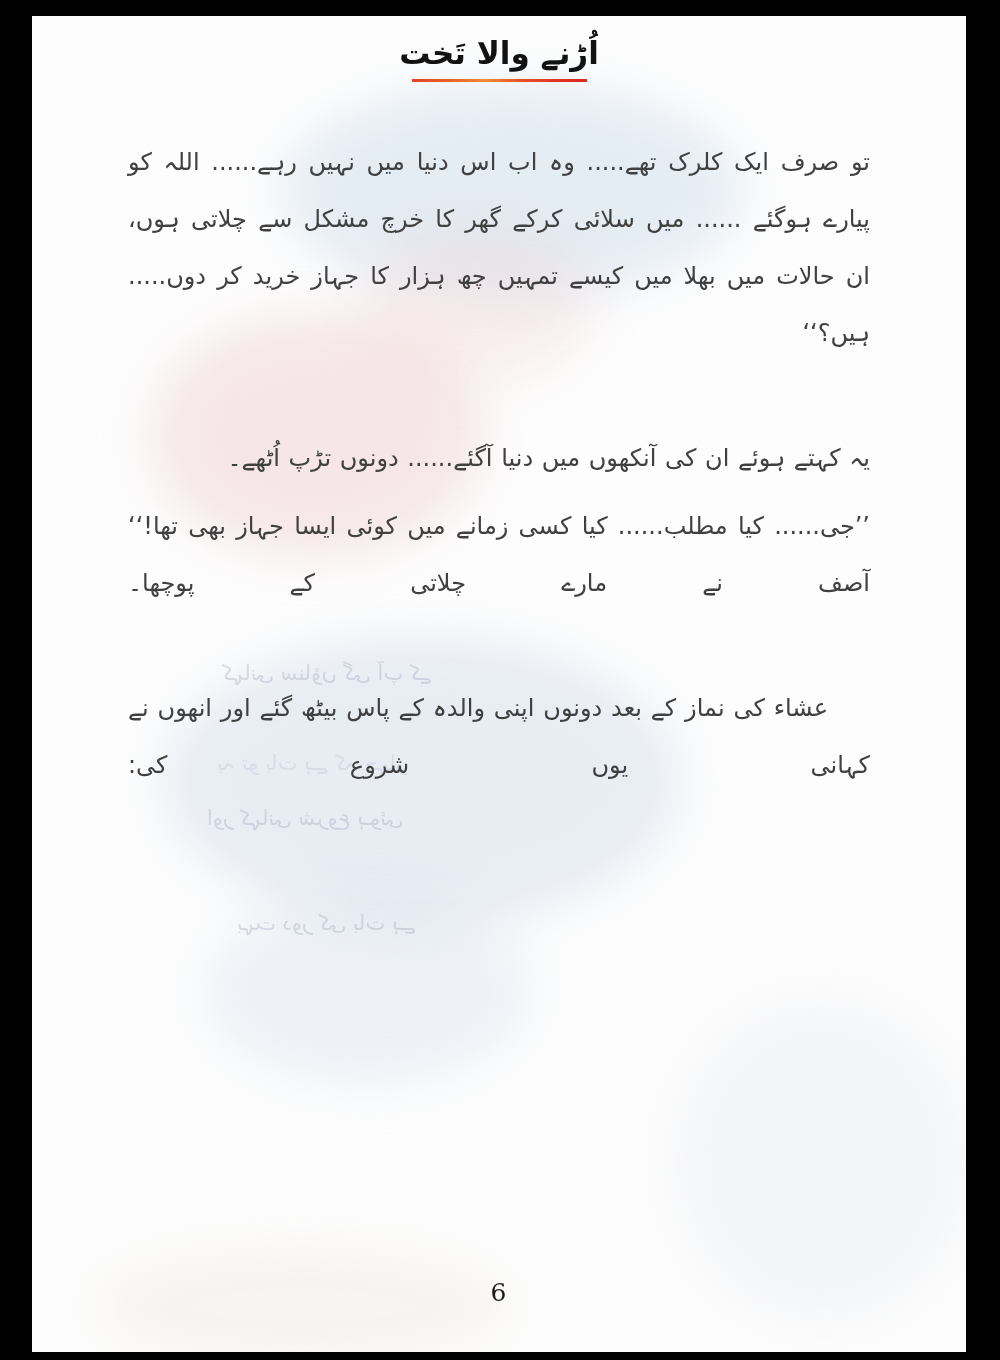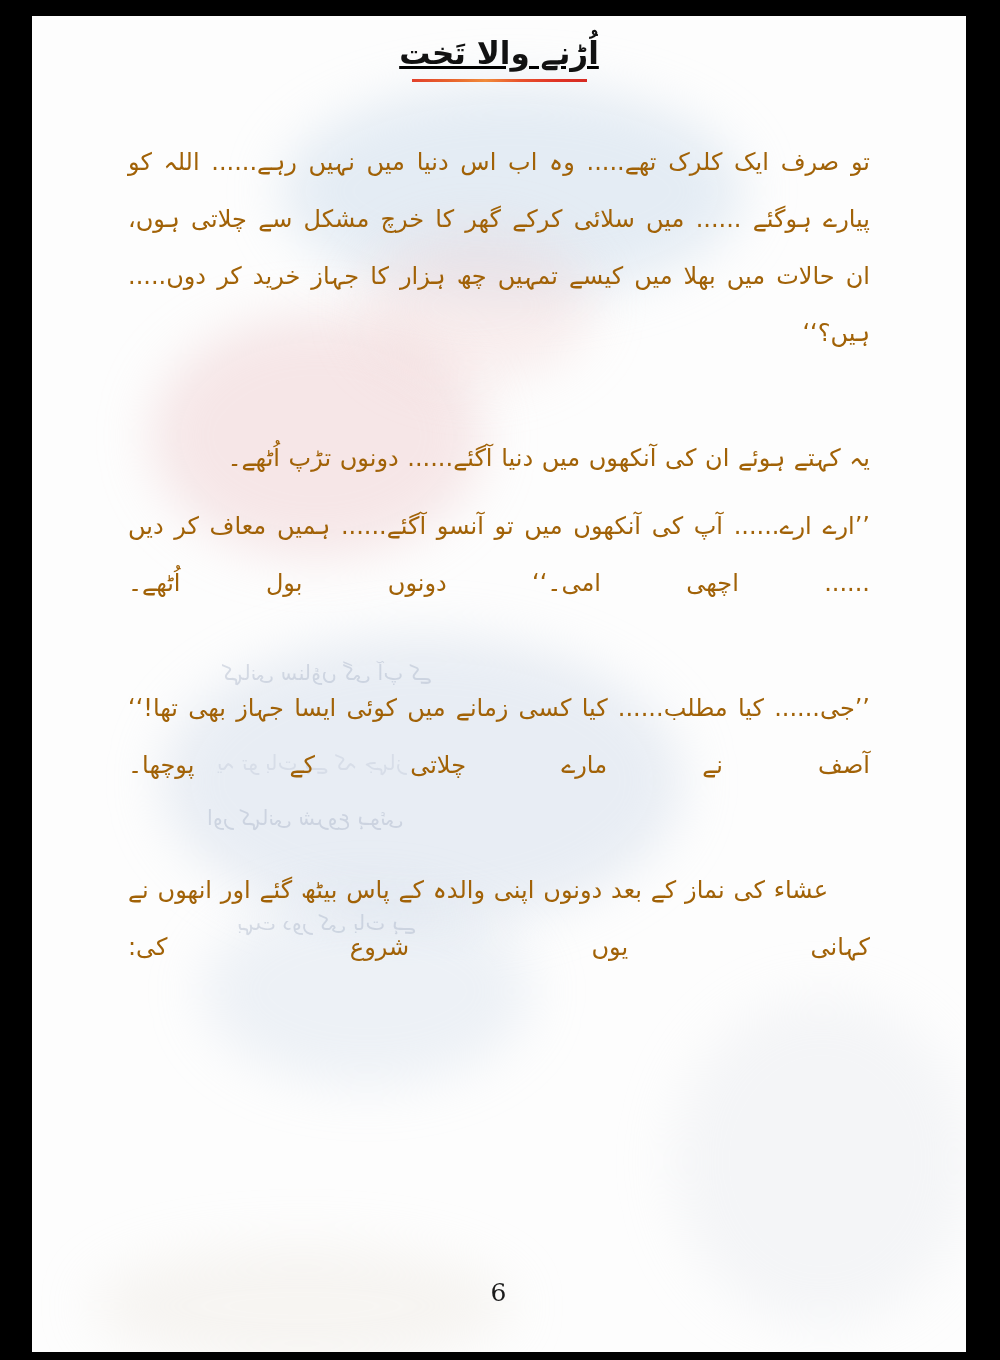--- a/index.html
+++ b/index.html
@@ -97,21 +97,20 @@
     height: 1336px;
   }
 
   
   #title-block {
     position: absolute;
     left: 0;
     top: 18px;
     width: 934px;
     text-align: center;
-    text-decoration: underline;
   }
   #page-title {
     font-family: "DejaVu Sans", sans-serif;
     font-size: 31px;
     font-weight: bold;
     color: #121212;
     line-height: 1.25;
     letter-spacing: 0px;
     direction: rtl;
   }
@@ -135,21 +134,21 @@
     left: 96px;
     top: 118px;
     direction: rtl;
     text-align: justify;
   }
   .para {
     margin: 0 0 11px 0;
     font-family: "DejaVu Sans", sans-serif;
     font-size: 24px;
     line-height: 57px;
-    color: #a16207;
+    color: #404040;
     direction: rtl;
     text-align: justify;
     text-justify: inter-word;
     word-spacing: 1px;
   }
   .para.indent {
     text-indent: 42px;
   }
   
   .para::after {
@@ -199,21 +198,20 @@
     <div id="content">
 
       <div id="title-block">
         <div id="page-title">اُڑنے والا تَخت</div>
         <div id="title-underline"></div>
       </div>
 
       <div id="body-text">
         <p class="para">تو صرف ایک کلرک تھے..... وہ اب اس دنیا میں نہیں رہے...... اللہ کو پیارے ہوگئے ...... میں سلائی کرکے گھر کا خرچ مشکل سے چلاتی ہوں، ان حالات میں بھلا میں کیسے تمہیں چھ ہزار کا جہاز خرید کر دوں..... ہیں؟‘‘</p>
         <p class="para no-stretch">یہ کہتے ہوئے ان کی آنکھوں میں دنیا آگئے...... دونوں تڑپ اُٹھے۔</p>
-        <p class="para">’’ارے ارے...... آپ کی آنکھوں میں تو آنسو آگئے...... ہمیں معاف کر دیں ...... اچھی امی۔‘‘ دونوں بول اُٹھے۔</p>
         <p class="para">’’جی...... کیا مطلب...... کیا کسی زمانے میں کوئی ایسا جہاز بھی تھا!‘‘ آصف نے مارے چلاتی کے پوچھا۔</p>
         <p class="para indent">عشاء کی نماز کے بعد دونوں اپنی والدہ کے پاس بیٹھ گئے اور انھوں نے کہانی یوں شروع کی:</p>
 
       </div>
 
       <div id="page-number-block">
         <span id="page-number">6</span>
       </div>
 
     </div>

